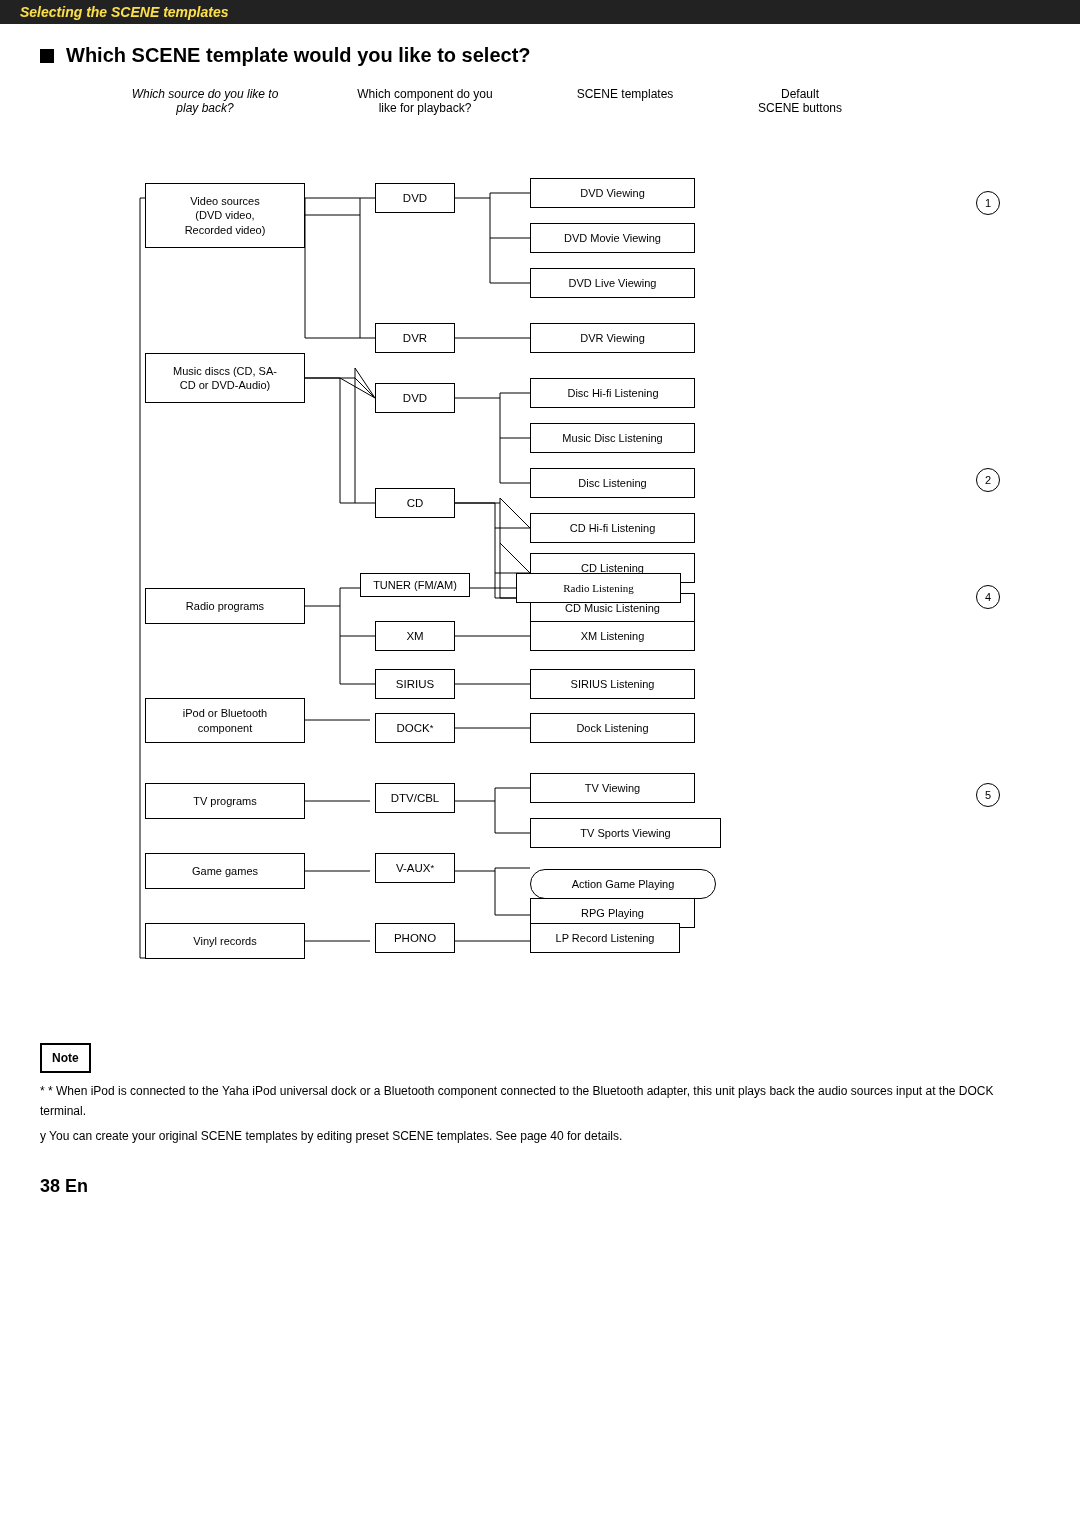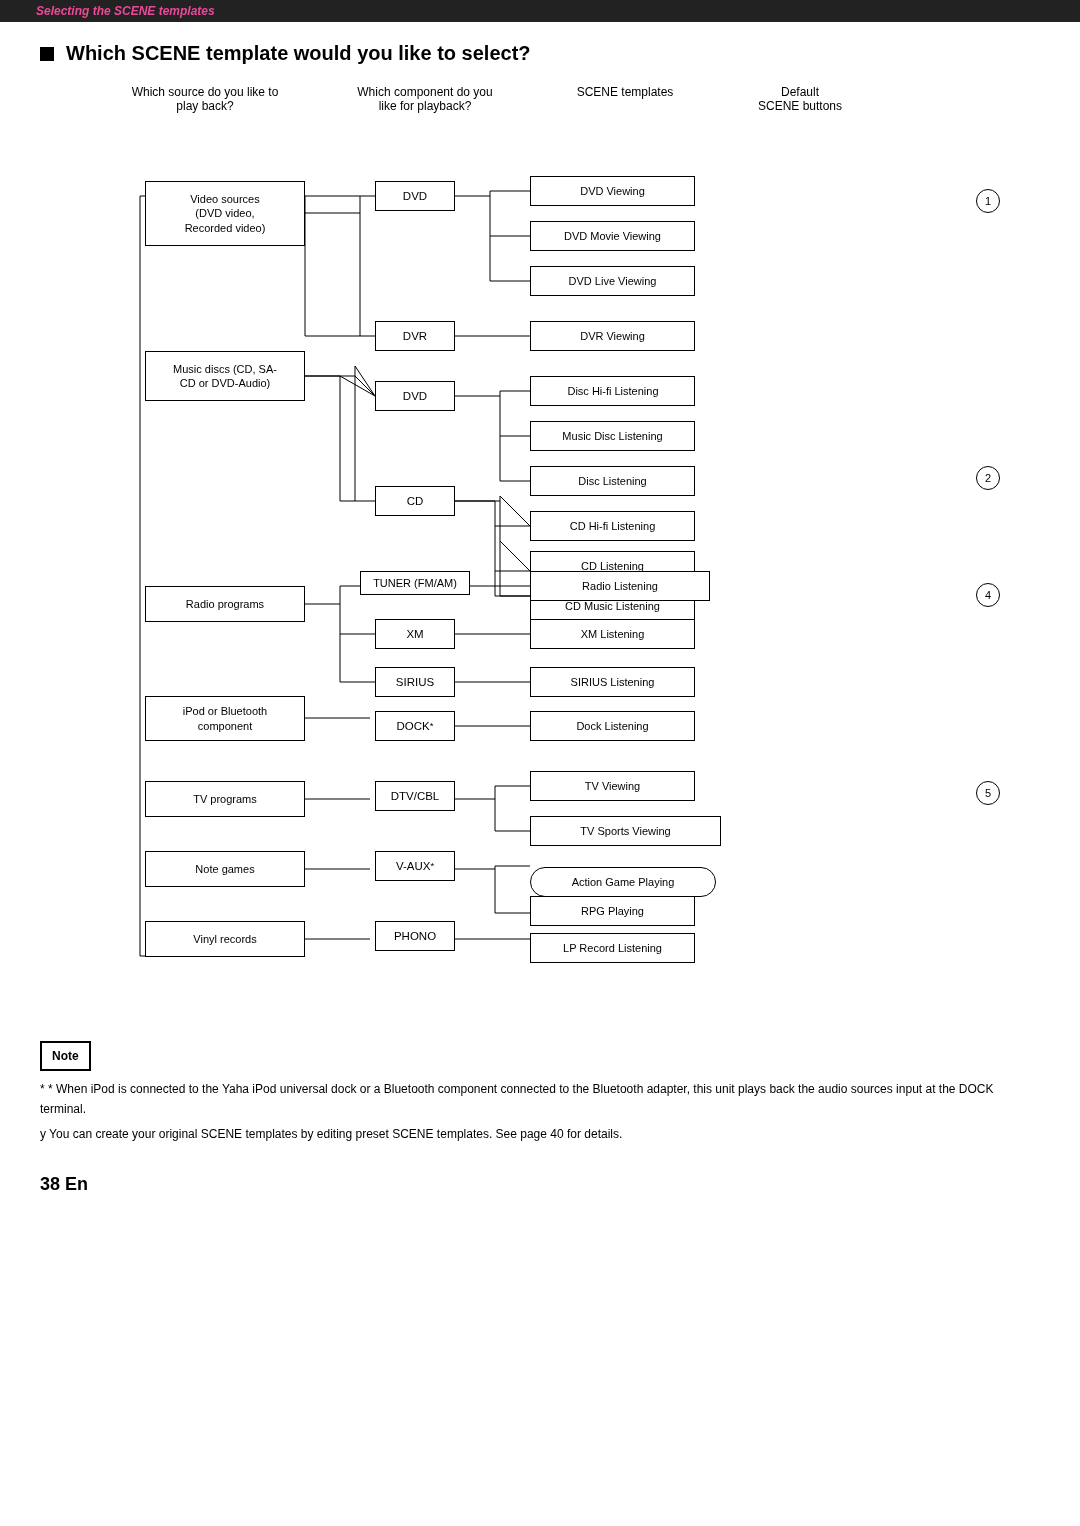--- a/index.html
+++ b/index.html
@@ -15,25 +15,25 @@
 
     .page {
       width: 1080px;
       min-height: 1526px;
       background: #fff;
       padding: 0;
     }
 
     .top-bar {
       background: #222;
-      color: #ec4899;
-      font-size: 12px;
+      color: #fde047;
+      font-size: 14px;
       font-style: italic;
       font-weight: bold;
-      padding: 4px 36px;
+      padding: 4px 20px;
     }
 
     .main-content {
       padding: 20px 40px 30px 40px;
     }
 
     .section-title {
       font-size: 20px;
       font-weight: bold;
       margin-bottom: 20px;
@@ -133,21 +133,21 @@
   </div>
 
   <div class="main-content">
 
     <div class="section-title">
       <span class="square-bullet"></span>
       <span>Which SCENE template would you like to select?</span>
     </div>
 
     <div style="display:flex; padding-left:80px; margin-bottom:8px; font-size:12px;">
-      <div style="width:170px; text-align:center;">
+      <div style="width:170px; text-align:center;font-style:italic;">
         Which source do you like to<br>play back?
       </div>
       <div style="width:170px; text-align:center; margin-left:50px;">
         Which component do you<br>like for playback?
       </div>
       <div style="width:170px; text-align:center; margin-left:30px;">
         SCENE templates
       </div>
       <div style="width:120px; text-align:center; margin-left:30px;">
         Default<br>SCENE buttons
@@ -262,21 +262,21 @@
 
       <div class="box" style="top:575px; left:85px; width:160px; height:45px; font-size:11px;">
         iPod or Bluetooth<br>component
       </div>
 
       <div class="box" style="top:660px; left:85px; width:160px; height:36px; font-size:11px;">
         TV programs
       </div>
 
       <div class="box" style="top:730px; left:85px; width:160px; height:36px; font-size:11px;">
-        Note games
+        Game games
       </div>
 
       <div class="box" style="top:800px; left:85px; width:160px; height:36px; font-size:11px;">
         Vinyl records
       </div>
 
       <div class="box" style="top:60px; left:315px; width:80px; height:30px;">DVD</div>
 
       <div class="box" style="top:200px; left:315px; width:80px; height:30px;">DVR</div>
 
@@ -311,37 +311,37 @@
       <div class="box" style="top:300px; left:470px; width:165px; height:30px; font-size:11px;">Music Disc Listening</div>
 
       <div class="box" style="top:345px; left:470px; width:165px; height:30px; font-size:11px;">Disc Listening</div>
 
       <div class="box" style="top:390px; left:470px; width:165px; height:30px; font-size:11px;">CD Hi-fi Listening</div>
 
       <div class="box" style="top:430px; left:470px; width:165px; height:30px; font-size:11px;">CD Listening</div>
 
       <div class="box" style="top:470px; left:470px; width:165px; height:30px; font-size:11px;">CD Music Listening</div>
 
-      <div class="box" style="top:450px; left:470px; width:180px; height:30px; font-size:11px;">Radio Listening</div>
+      <div class="box" style="top:450px; left:456px; width:165px; height:30px; font-size:11px;font-family:Liberation Serif, serif;">Radio Listening</div>
 
       <div class="box" style="top:498px; left:470px; width:165px; height:30px; font-size:11px;">XM Listening</div>
 
       <div class="box" style="top:546px; left:470px; width:165px; height:30px; font-size:11px;">SIRIUS Listening</div>
 
       <div class="box" style="top:590px; left:470px; width:165px; height:30px; font-size:11px;text-align:center;">Dock Listening</div>
 
       <div class="box" style="top:650px; left:470px; width:165px; height:30px; font-size:11px;">TV Viewing</div>
 
       <div class="box" style="top:695px; left:470px; width:191px; height:30px; font-size:11px;">TV Sports Viewing</div>
 
       <div class="box" style="top:746px; left:470px; width:186px; height:30px; font-size:11px;border-radius:15px;">Action Game Playing</div>
 
       <div class="box" style="top:775px; left:470px; width:165px; height:30px; font-size:11px;">RPG Playing</div>
 
-      <div class="box" style="top:800px; left:470px; width:165px; height:30px; font-size:11px;margin-top:12px;">LP Record Listening</div>
+      <div class="box" style="top:800px; left:470px; width:150px; height:30px; font-size:11px;">LP Record Listening</div>
 
       <div class="circle-btn" style="top:68px; right:20px;">1</div>
       <div class="circle-btn" style="top:345px; right:20px;">2</div>
       <div class="circle-btn" style="top:462px; right:20px;">4</div>
       <div class="circle-btn" style="top:660px; right:20px;">5</div>
 
     </div>
 
     <div style="margin-top:30px;">
       <div class="note-box">

